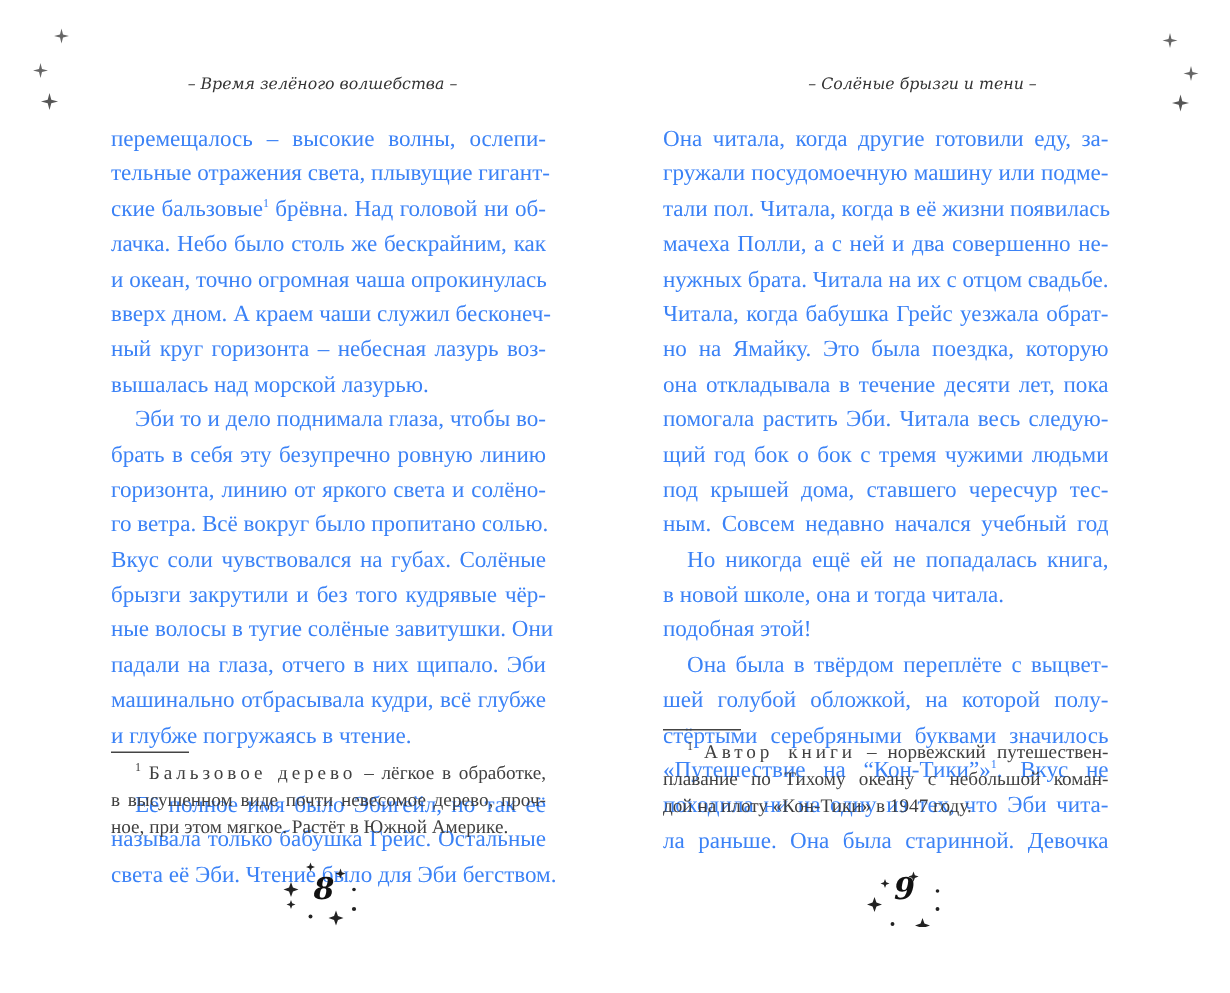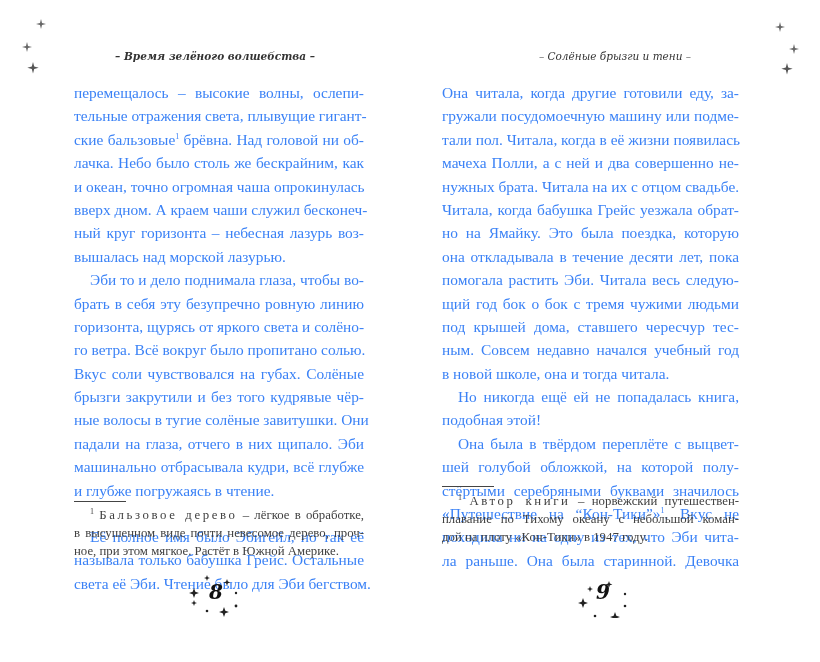--- a/index.html
+++ b/index.html
@@ -2,21 +2,21 @@
 <html><head>
 <meta charset="utf-8">
 <style>
   html, body { margin: 0; padding: 0; background: #ffffff; }
   body { width: 820px; height: 662px; position: relative; overflow: hidden; font-family: "DejaVu Serif", serif; color: #2a2a2a; }
   .spread { position: absolute; inset: 0; }
   .page { position: absolute; top: 0; height: 662px; width: 410px; }
   .page.left { left: 0; }
   .page.right { left: 410px; }
   .running-head { position: absolute; top: 50px; width: 100%; text-align: center; font-family: "DejaVu Serif", serif; font-style: italic; font-size: 10.5px; color: #333; }
-  .page.left .running-head { left: 0; padding-left: 20px; box-sizing: border-box; font-weight: bold; }
+  .page.left .running-head { left: 0; padding-left: 20px; box-sizing: border-box; }
   .page.right .running-head { left: 0; box-sizing: border-box; }
   .text-block { position: absolute; top: 81px; width: 290px; font-family: "Liberation Serif", serif; font-size: 15.4px; line-height: 23.4px; color: #3b82f6; }
   .page.left .text-block { left: 74px; }
   .page.right .text-block { left: 32px; width: 297px; }
   .line { display: block; white-space: nowrap; text-align: justify; text-align-last: justify; height: 23.4px; }
   .line.last { text-align-last: left; }
   .line.indent { text-indent: 16px; }
   .gap { display: block; height: 23px; }
   sup { font-size: 8px; vertical-align: super; line-height: 0; }
   .fn-rule { position: absolute; width: 52px; height: 1px; background: #444; }
@@ -63,21 +63,21 @@
       <span class="line">перемещалось – высокие волны, ослепи-</span>
       <span class="line">тельные отражения света, плывущие гигант-</span>
       <span class="line"><span>ские бальзовые</span><sup>1</sup><span> брёвна. Над головой ни об-</span></span>
       <span class="line">лачка. Небо было столь же бескрайним, как</span>
       <span class="line">и океан, точно огромная чаша опрокинулась</span>
       <span class="line">вверх дном. А краем чаши служил бесконеч-</span>
       <span class="line">ный круг горизонта – небесная лазурь воз-</span>
       <span class="line last">вышалась над морской лазурью.</span>
       <span class="line indent">Эби то и дело поднимала глаза, чтобы во-</span>
       <span class="line">брать в себя эту безупречно ровную линию</span>
-      <span class="line">горизонта, щурясь от яркого света и солёно-</span>
+      <span class="line">горизонта, линию от яркого света и солёно-</span>
       <span class="line">го ветра. Всё вокруг было пропитано солью.</span>
       <span class="line">Вкус соли чувствовался на губах. Солёные</span>
       <span class="line">брызги закрутили и без того кудрявые чёр-</span>
       <span class="line">ные волосы в тугие солёные завитушки. Они</span>
       <span class="line">падали на глаза, отчего в них щипало. Эби</span>
       <span class="line">машинально отбрасывала кудри, всё глубже</span>
       <span class="line last">и глубже погружаясь в чтение.</span>
       <span class="gap"></span>
       <span class="line indent">Её полное имя было Эбигейл, но так её</span>
       <span class="line">называла только бабушка Грейс. Остальные</span>
@@ -132,22 +132,22 @@
       <span class="line">тали пол. Читала, когда в её жизни появилась</span>
       <span class="line">мачеха Полли, а с ней и два совершенно не-</span>
       <span class="line">нужных брата. Читала на их с отцом свадьбе.</span>
       <span class="line">Читала, когда бабушка Грейс уезжала обрат-</span>
       <span class="line">но на Ямайку. Это была поездка, которую</span>
       <span class="line">она откладывала в течение десяти лет, пока</span>
       <span class="line">помогала растить Эби. Читала весь следую-</span>
       <span class="line">щий год бок о бок с тремя чужими людьми</span>
       <span class="line">под крышей дома, ставшего чересчур тес-</span>
       <span class="line">ным. Совсем недавно начался учебный год</span>
+      <span class="line indent">Но никогда ещё ей не попадалась книга,</span>
       <span class="line last">в новой школе, она и тогда читала.</span>
-      <span class="line indent">Но никогда ещё ей не попадалась книга,</span>
       <span class="line last">подобная этой!</span>
       <span class="line indent">Она была в твёрдом переплёте с выцвет-</span>
       <span class="line">шей голубой обложкой, на которой полу-</span>
       <span class="line">стёртыми серебряными буквами значилось</span>
       <span class="line"><span>«Путешествие на “Кон-Тики”»</span><sup>1</sup><span>. Вкус не</span></span>
       <span class="line">походила ни на одну из тех, что Эби чита-</span>
       <span class="line">ла раньше. Она была старинной. Девочка</span>
     </div>
 
     <div class="fn-rule"></div>

